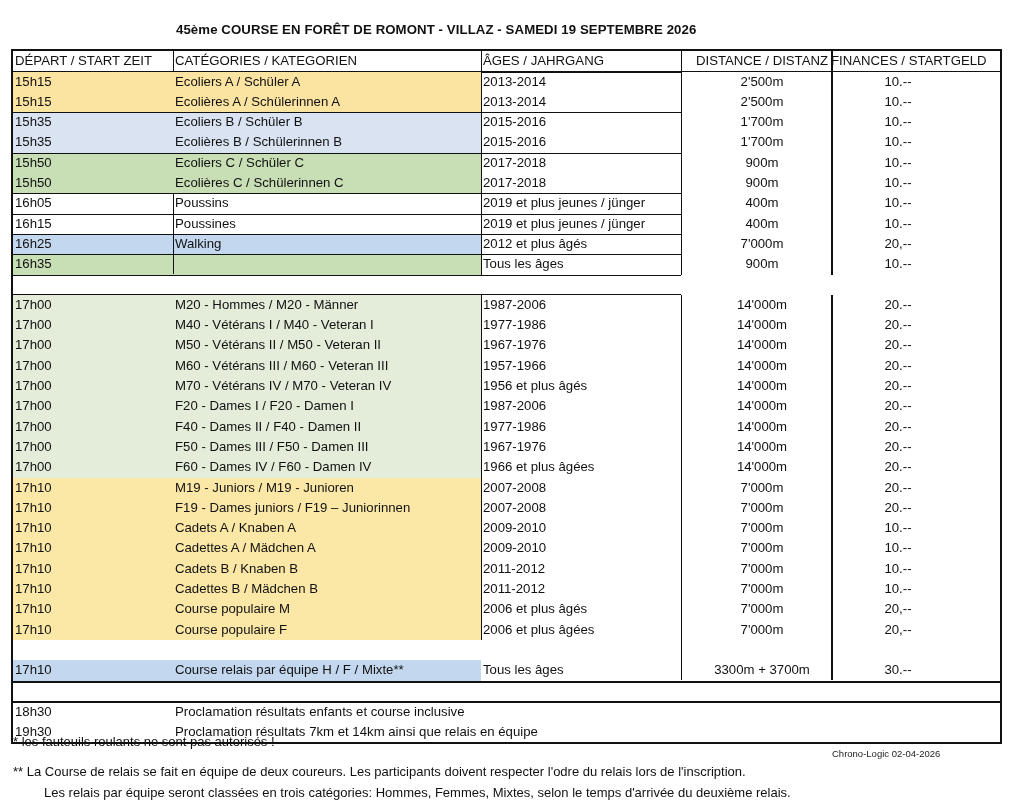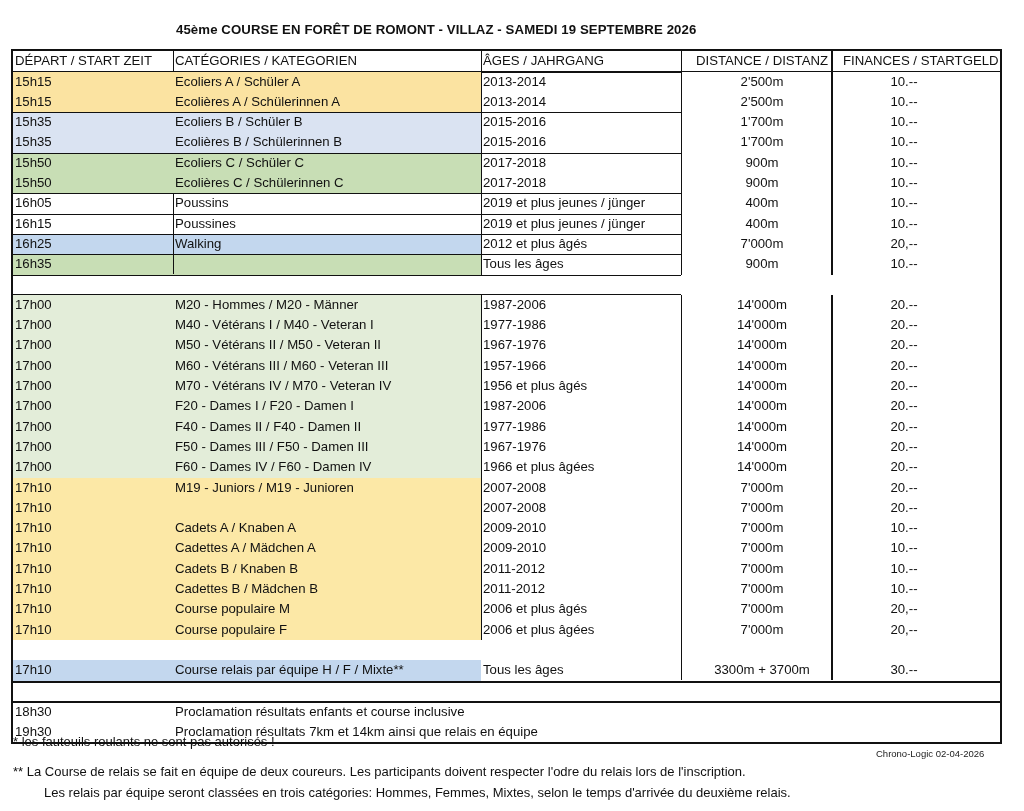--- a/index.html
+++ b/index.html
@@ -8,21 +8,21 @@
   .title { position:absolute; top:22px; left:176px; font-size:13.2px; font-weight:bold; letter-spacing:0.1px; white-space:nowrap; }
   .table { position:absolute; left:11px; top:49px; width:991px; height:695px;
            border:2px solid #111; box-sizing:border-box; }
   .row { position:absolute; left:0; height:20px; width:987px; }
   .cell { position:absolute; top:0; height:20px; line-height:20px; font-size:13.2px;
           white-space:nowrap; overflow:visible; box-sizing:border-box; padding-left:2px; }
   .c1 { left:0; width:160px; }
   .c2 { left:160px; width:308px; }
   .c3 { left:468px; width:200px; }
   .c4 { left:668px; width:162px; text-align:center; padding-left:0; }
-  .c5 { left:818px; width:134px; text-align:center; padding-left:12px; }
+  .c5 { left:818px; width:134px; text-align:center; padding-left:0; }
   .vline { position:absolute; width:1px; background:#111; }
   .hline { position:absolute; height:1px; background:#111; }
   .footnote { position:absolute; font-size:13px; white-space:nowrap; }
   .credit { position:absolute; font-size:9.5px; white-space:nowrap; color:#222; }
 </style>
 </head>
 <body>
 
 <div class="title">45ème COURSE EN FORÊT DE ROMONT -  VILLAZ - SAMEDI 19 SEPTEMBRE 2026</div>
 
@@ -191,20 +191,21 @@
         <div style="position: absolute; left: 0px; top: 0px; height: 20.5px; width: 468px; background: rgb(252, 232, 166);"></div>
         <div class="cell c1">17h10</div>
         <div class="cell c2">M19 - Juniors / M19 - Junioren</div>
         <div class="cell c3">2007-2008</div>
         <div class="cell c4">7'000m</div>
         <div class="cell c5">20.--</div>
       </div>
       <div class="row" style="top: 446.8px;">
         <div style="position: absolute; left: 0px; top: 0px; height: 20.5px; width: 468px; background: rgb(252, 232, 166);"></div>
         <div class="cell c1">17h10</div>
+        <div class="cell c2">F19 - Dames juniors / F19 – Juniorinnen</div>
         <div class="cell c3">2007-2008</div>
         <div class="cell c4">7'000m</div>
         <div class="cell c5">20.--</div>
       </div>
       <div class="row" style="top: 467.1px;">
         <div style="position: absolute; left: 0px; top: 0px; height: 20.5px; width: 468px; background: rgb(252, 232, 166);"></div>
         <div class="cell c1">17h10</div>
         <div class="cell c2">Cadets A / Knaben A</div>
         <div class="cell c3">2009-2010</div>
         <div class="cell c4">7'000m</div>
@@ -288,15 +289,15 @@
       <div class="hline" style="left: 0px; top: 242.8px; width: 668px; height: 1px;"></div>
       <div class="vline" style="left: 468px; top: 243.8px; height: 345.1px; width: 1px;"></div>
       <div class="vline" style="left: 668px; top: 243.8px; height: 385.7px; width: 1px;"></div>
       <div class="vline" style="left: 818px; top: 243.8px; height: 385.7px; width: 2px;"></div>
       <div class="hline" style="left: 0px; top: 629.5px; width: 987px; height: 2px;"></div>
       <div class="hline" style="left: 0px; top: 649.8px; width: 987px; height: 2px;"></div>
     </div>
 </div>
 
 <div class="footnote" style="left:13px; top:734px;">* les fauteuils roulants ne sont pas autorisés !</div>
-<div class="credit" style="left:832px; top:748px;margin-left:44px;">Chrono-Logic 02-04-2026</div>
+<div class="credit" style="left:832px; top:748px;">Chrono-Logic 02-04-2026</div>
 <div class="footnote" style="left:13px; top:764px;">** La Course de relais se fait en équipe de deux coureurs. Les participants doivent respecter l'odre du relais lors de l'inscription.</div>
 <div class="footnote" style="left:44px; top:785px;">Les relais par équipe seront classées en trois catégories:  Hommes, Femmes,  Mixtes,  selon le temps d'arrivée du deuxième relais.</div>
 
 </body></html>

